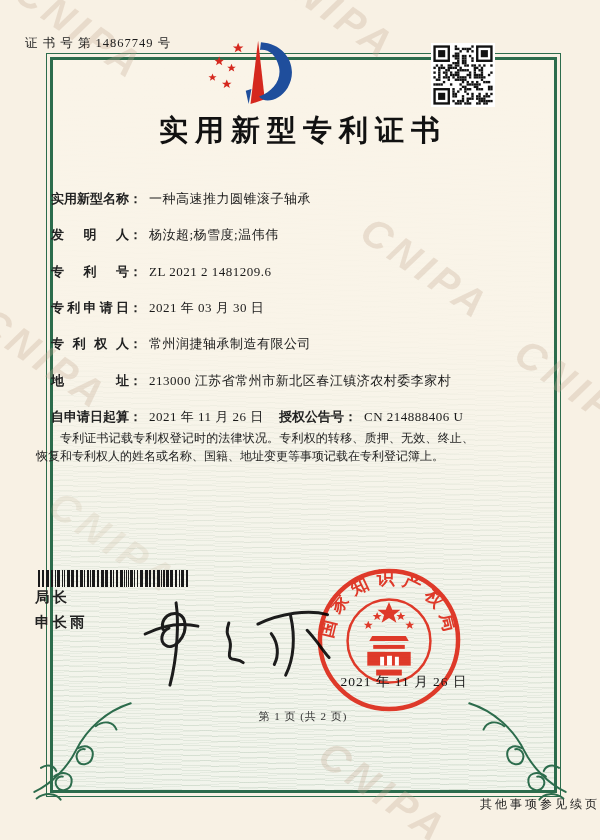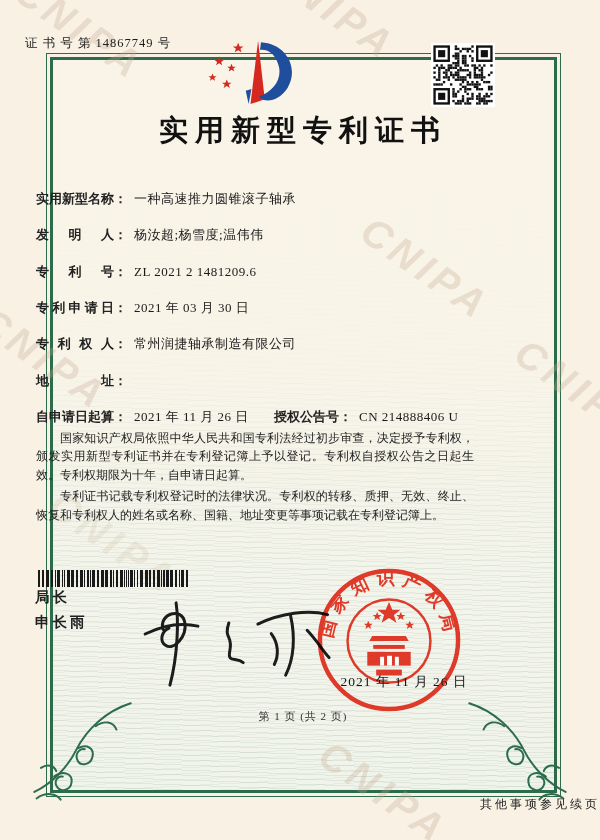--- a/index.html
+++ b/index.html
@@ -40,24 +40,24 @@
   .cert-no{position:absolute;left:22px;top:32px;font-size:12.5px;letter-spacing:1px;}
   .logo{position:absolute;left:200px;top:33px;width:95px;height:82px;}
   .qr{position:absolute;left:428px;top:40px;width:64px;height:64px;background:#fff;}
   .title{
     position:absolute;left:0;top:108px;width:100%;text-align:center;
     font-size:29px;font-weight:bold;letter-spacing:7px;color:#111;
   }
   
   .fields{position:absolute;left:33px;top:178px;right:26px;}
   .field-row{height:36.3px;display:flex;align-items:center;font-size:13px;position:relative;white-space:nowrap;}
-  .flabel{display:inline-block;width:78px;text-align:justify;text-align-last:justify;font-weight:bold;color:#222;}
+  .flabel{display:inline-block;width:78px;text-align:justify;text-align-last:justify;font-weight:bold;color:#222;margin-left:15px;}
   .colon{font-weight:bold;color:#222;}
   .fvalue{margin-left:7px;letter-spacing:0.5px;color:#1a1a1a;}
-  .seg2{position:absolute;left:238px;display:flex;align-items:center;justify-content:flex-end;}
+  .seg2{position:absolute;left:228px;display:flex;align-items:center;justify-content:flex-end;}
   .seg2 .flabel{width:65px;}
   
   .body-text{position:absolute;left:33px;top:426px;width:438px;font-size:12px;line-height:18.4px;text-align:justify;color:#222;}
   .body-text p{margin:0 0 3px 0;text-indent:2em;}
   
   .barcode{position:absolute;left:35px;top:567px;width:154px;height:17px;}
   .officer{position:absolute;left:32px;top:582px;font-size:14.5px;line-height:25px;font-weight:bold;letter-spacing:3px;color:#222;}
   .signature{position:absolute;left:120px;top:592px;width:215px;height:95px;transform:rotate(-2deg);}
   .seal{position:absolute;left:312px;top:563px;width:148px;height:148px;mix-blend-mode:multiply;opacity:0.93;}
   .seal-date{position:absolute;left:316px;top:670px;width:170px;text-align:center;font-size:13.5px;letter-spacing:1px;color:#161616;z-index:4;}
@@ -349,35 +349,35 @@
         <span class="fvalue">2021 年 03 月 30 日</span>
     </div>
     <div class="field-row">
       <span class="flabel">专利权人</span>
         <span class="colon">：</span>
         <span class="fvalue">常州润捷轴承制造有限公司</span>
     </div>
     <div class="field-row">
       <span class="flabel">地址</span>
         <span class="colon">：</span>
+        <span class="fvalue">213000 江苏省常州市新北区春江镇济农村委李家村</span>
     </div>
     <div class="field-row">
       <span class="flabel">自申请日起算</span>
         <span class="colon">：</span>
         <span class="fvalue">2021 年 11 月 26 日</span>
       <span class="seg2">
         <span class="flabel">授权公告号</span>
           <span class="colon">：</span>
           <span class="fvalue">CN 214888406 U</span>
       </span>
     </div>
   </div>
 
   <div class="body-text">
-    <p>国家知识产权局依照中华人民共和国专利法经过初步审查，决定授予专利权，颁发实用新型专利证书并在专利登记簿上予以登记。专利权自授权公告之日起生效。专利权期限为十年，自申请日起算。</p>
     <p>专利证书记载专利权登记时的法律状况。专利权的转移、质押、无效、终止、恢复和专利权人的姓名或名称、国籍、地址变更等事项记载在专利登记簿上。</p>
   </div>
 
   <div class="barcode">
     <svg width="154" height="17" viewBox="0 0 154 16" preserveAspectRatio="none" xmlns="http://www.w3.org/2000/svg">
       <g id="barcode-bars" fill="#1a1a1a">
           <rect x="0" y="0" width="2" height="16"></rect>
           <rect x="4" y="0" width="2" height="16"></rect>
           <rect x="8" y="0" width="3" height="16"></rect>
           <rect x="13" y="0" width="2" height="16"></rect>

